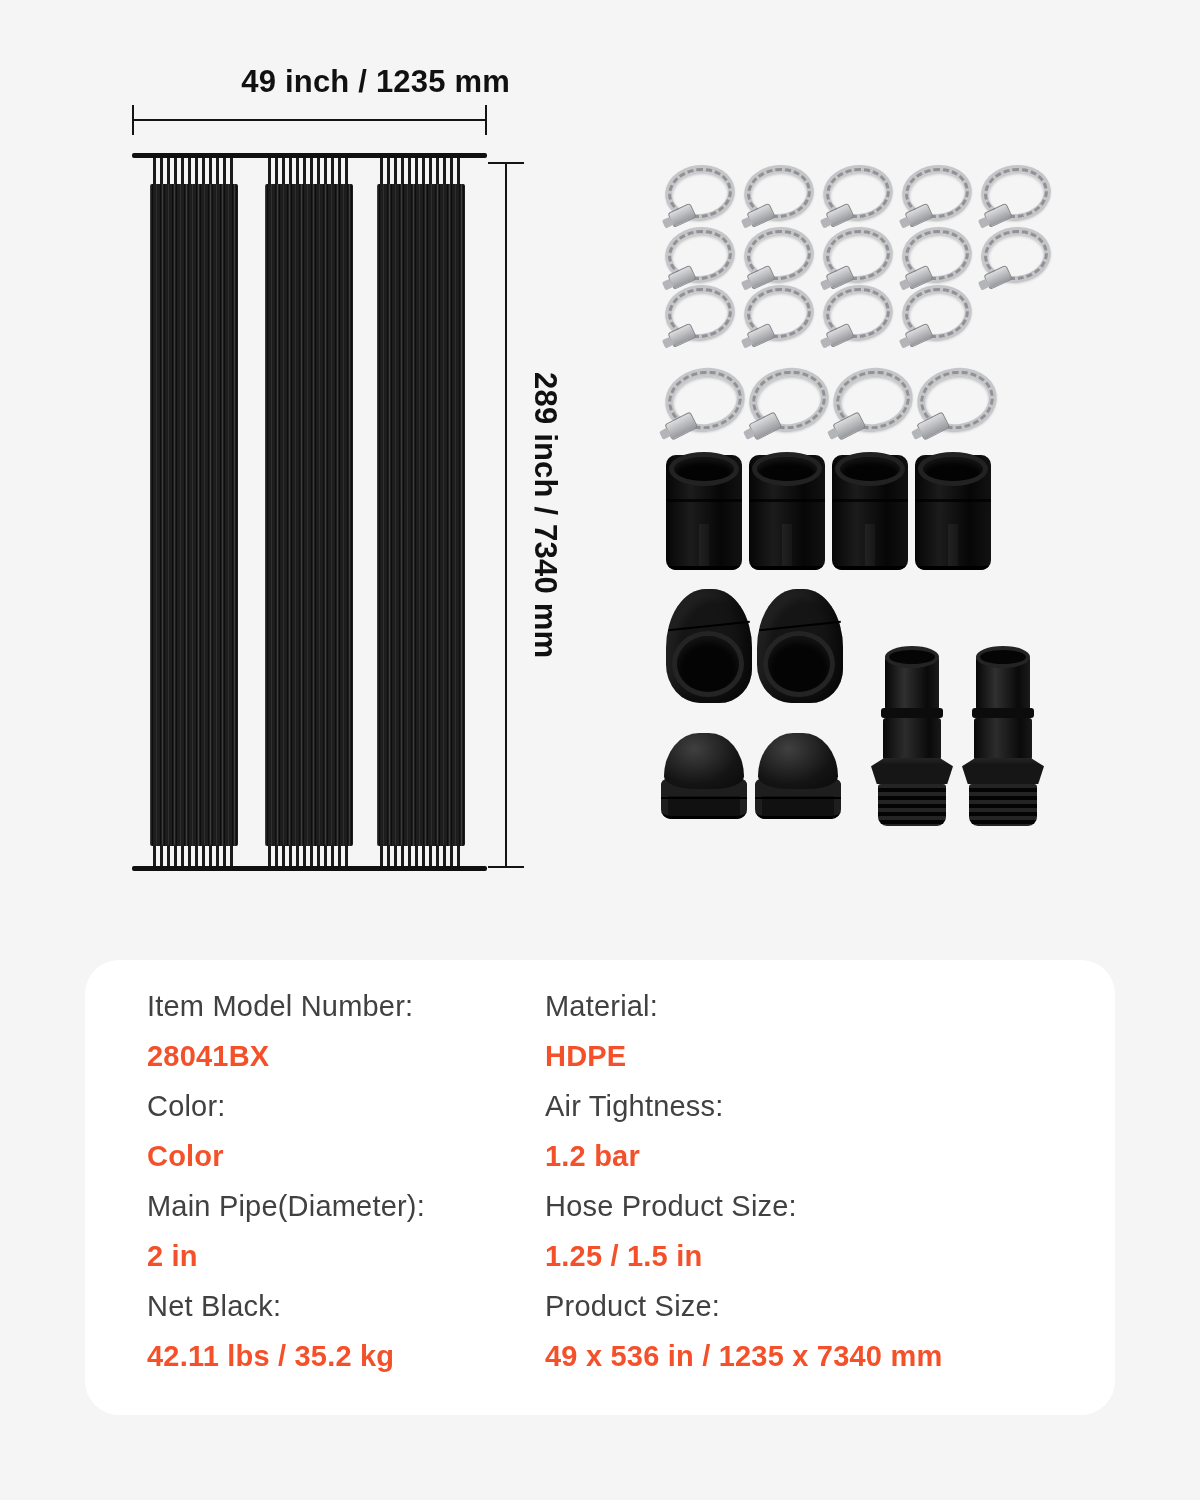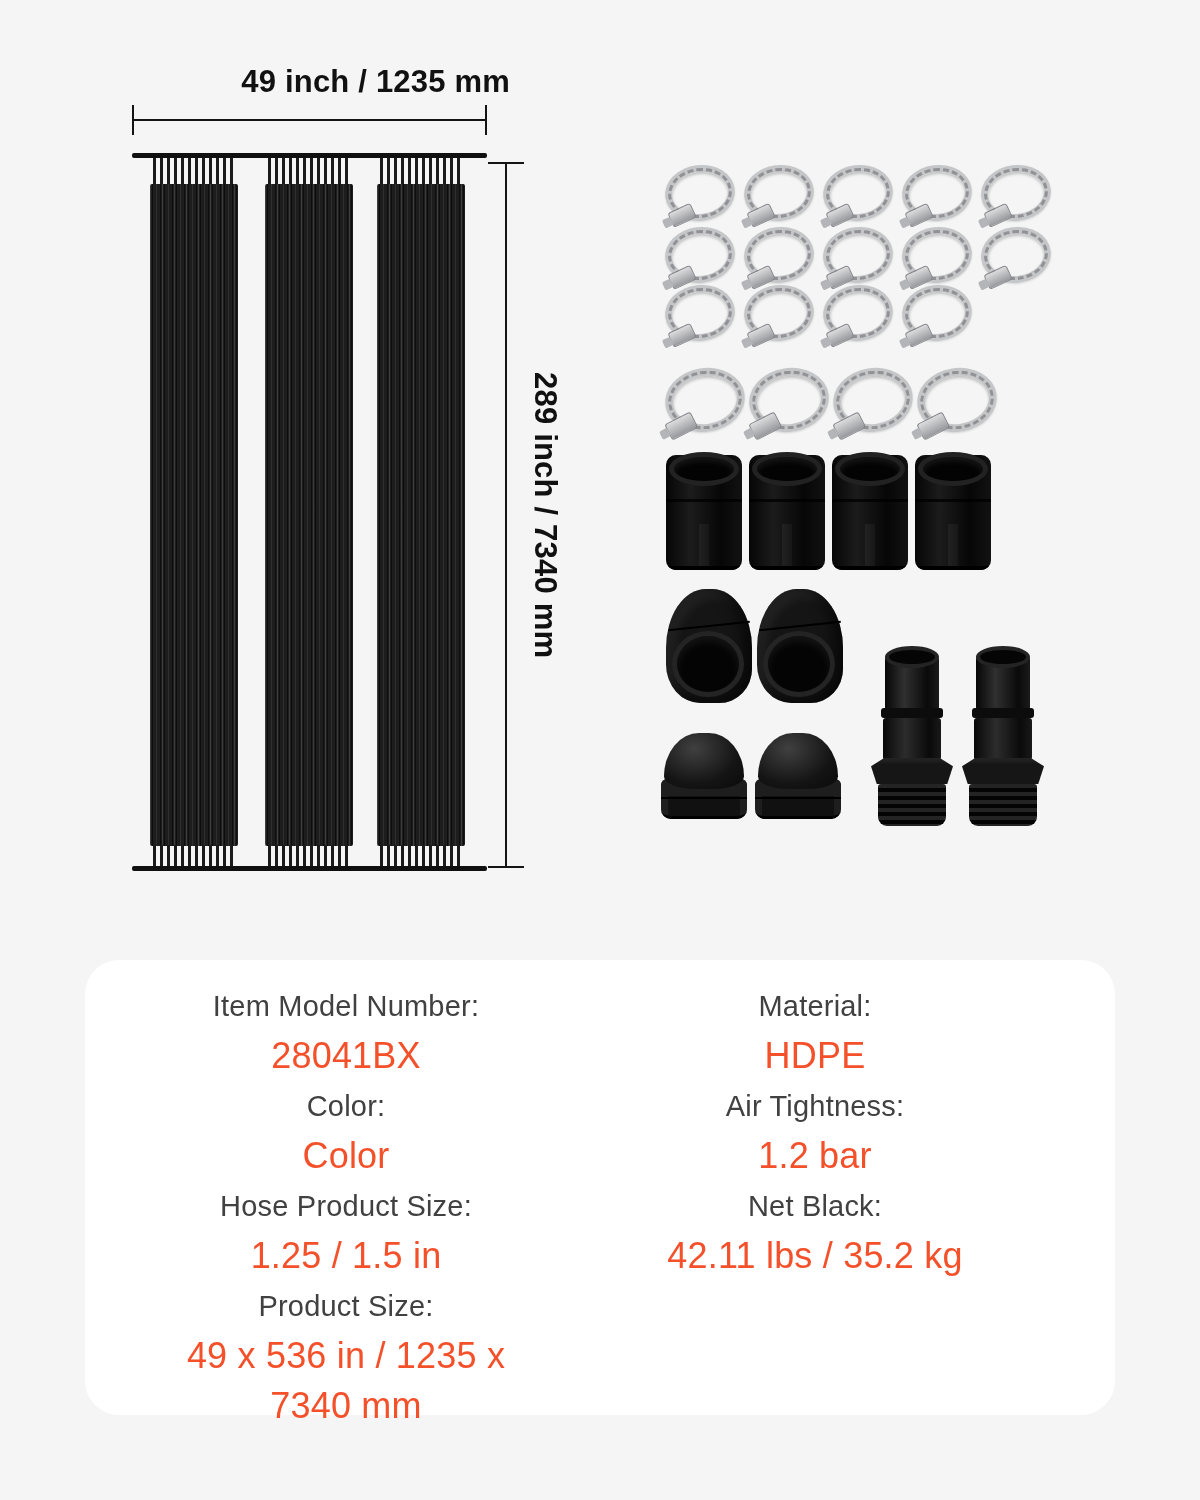--- a/index.html
+++ b/index.html
@@ -94,23 +94,23 @@
     clip-path:polygon(7% 100%, 0 32%, 16% 0, 84% 0, 100% 32%, 93% 100%);
     box-shadow: inset 0 4px 4px rgba(255,255,255,0.06); }
   .adapter .thread { position:absolute; left:7px; right:7px; top:134px; height:42px;
     background:repeating-linear-gradient(180deg, #242424 0 4px, #040404 4px 8px);
     border-radius:3px 3px 9px 9px; }
 
   
   .spec-card { position:absolute; left:85px; top:960px; width:1030px; height:455px;
     background:#ffffff; border-radius:34px; }
   .specs-grid { position:absolute; left:62px; top:21px; right:30px;
-    display:grid; grid-template-columns:398px 1fr;text-align:center; }
+    display:grid; grid-template-columns:398px 1fr; }
   .spec-label { font-size:29px; line-height:50px; color:#414141; font-weight:400; letter-spacing:0.2px; }
-  .spec-value { font-size:36px; line-height:50px; color:#f4502a; font-weight:400; letter-spacing:0.2px; }
+  .spec-value { font-size:29px; line-height:50px; color:#f4502a; font-weight:700; letter-spacing:0.2px; }
 </style>
 </head>
 <body>
 
 <div class="canvas">
 
   <div class="dim-label-top">49 inch / 1235 mm</div>
   <div class="dim-h-line">
     <span class="tick l"></span>
     <span class="tick r"></span>
@@ -304,20 +304,24 @@
       </div>
       <div class="spec">
         <div class="spec-label">Color:</div>
         <div class="spec-value">Color</div>
       </div>
       <div class="spec">
         <div class="spec-label">Air Tightness:</div>
         <div class="spec-value">1.2 bar</div>
       </div>
       <div class="spec">
+        <div class="spec-label">Main Pipe(Diameter):</div>
+        <div class="spec-value">2 in</div>
+      </div>
+      <div class="spec">
         <div class="spec-label">Hose Product Size:</div>
         <div class="spec-value">1.25 / 1.5 in</div>
       </div>
       <div class="spec">
         <div class="spec-label">Net Black:</div>
         <div class="spec-value">42.11 lbs / 35.2 kg</div>
       </div>
       <div class="spec">
         <div class="spec-label">Product Size:</div>
         <div class="spec-value">49 x 536 in / 1235 x 7340 mm</div>

